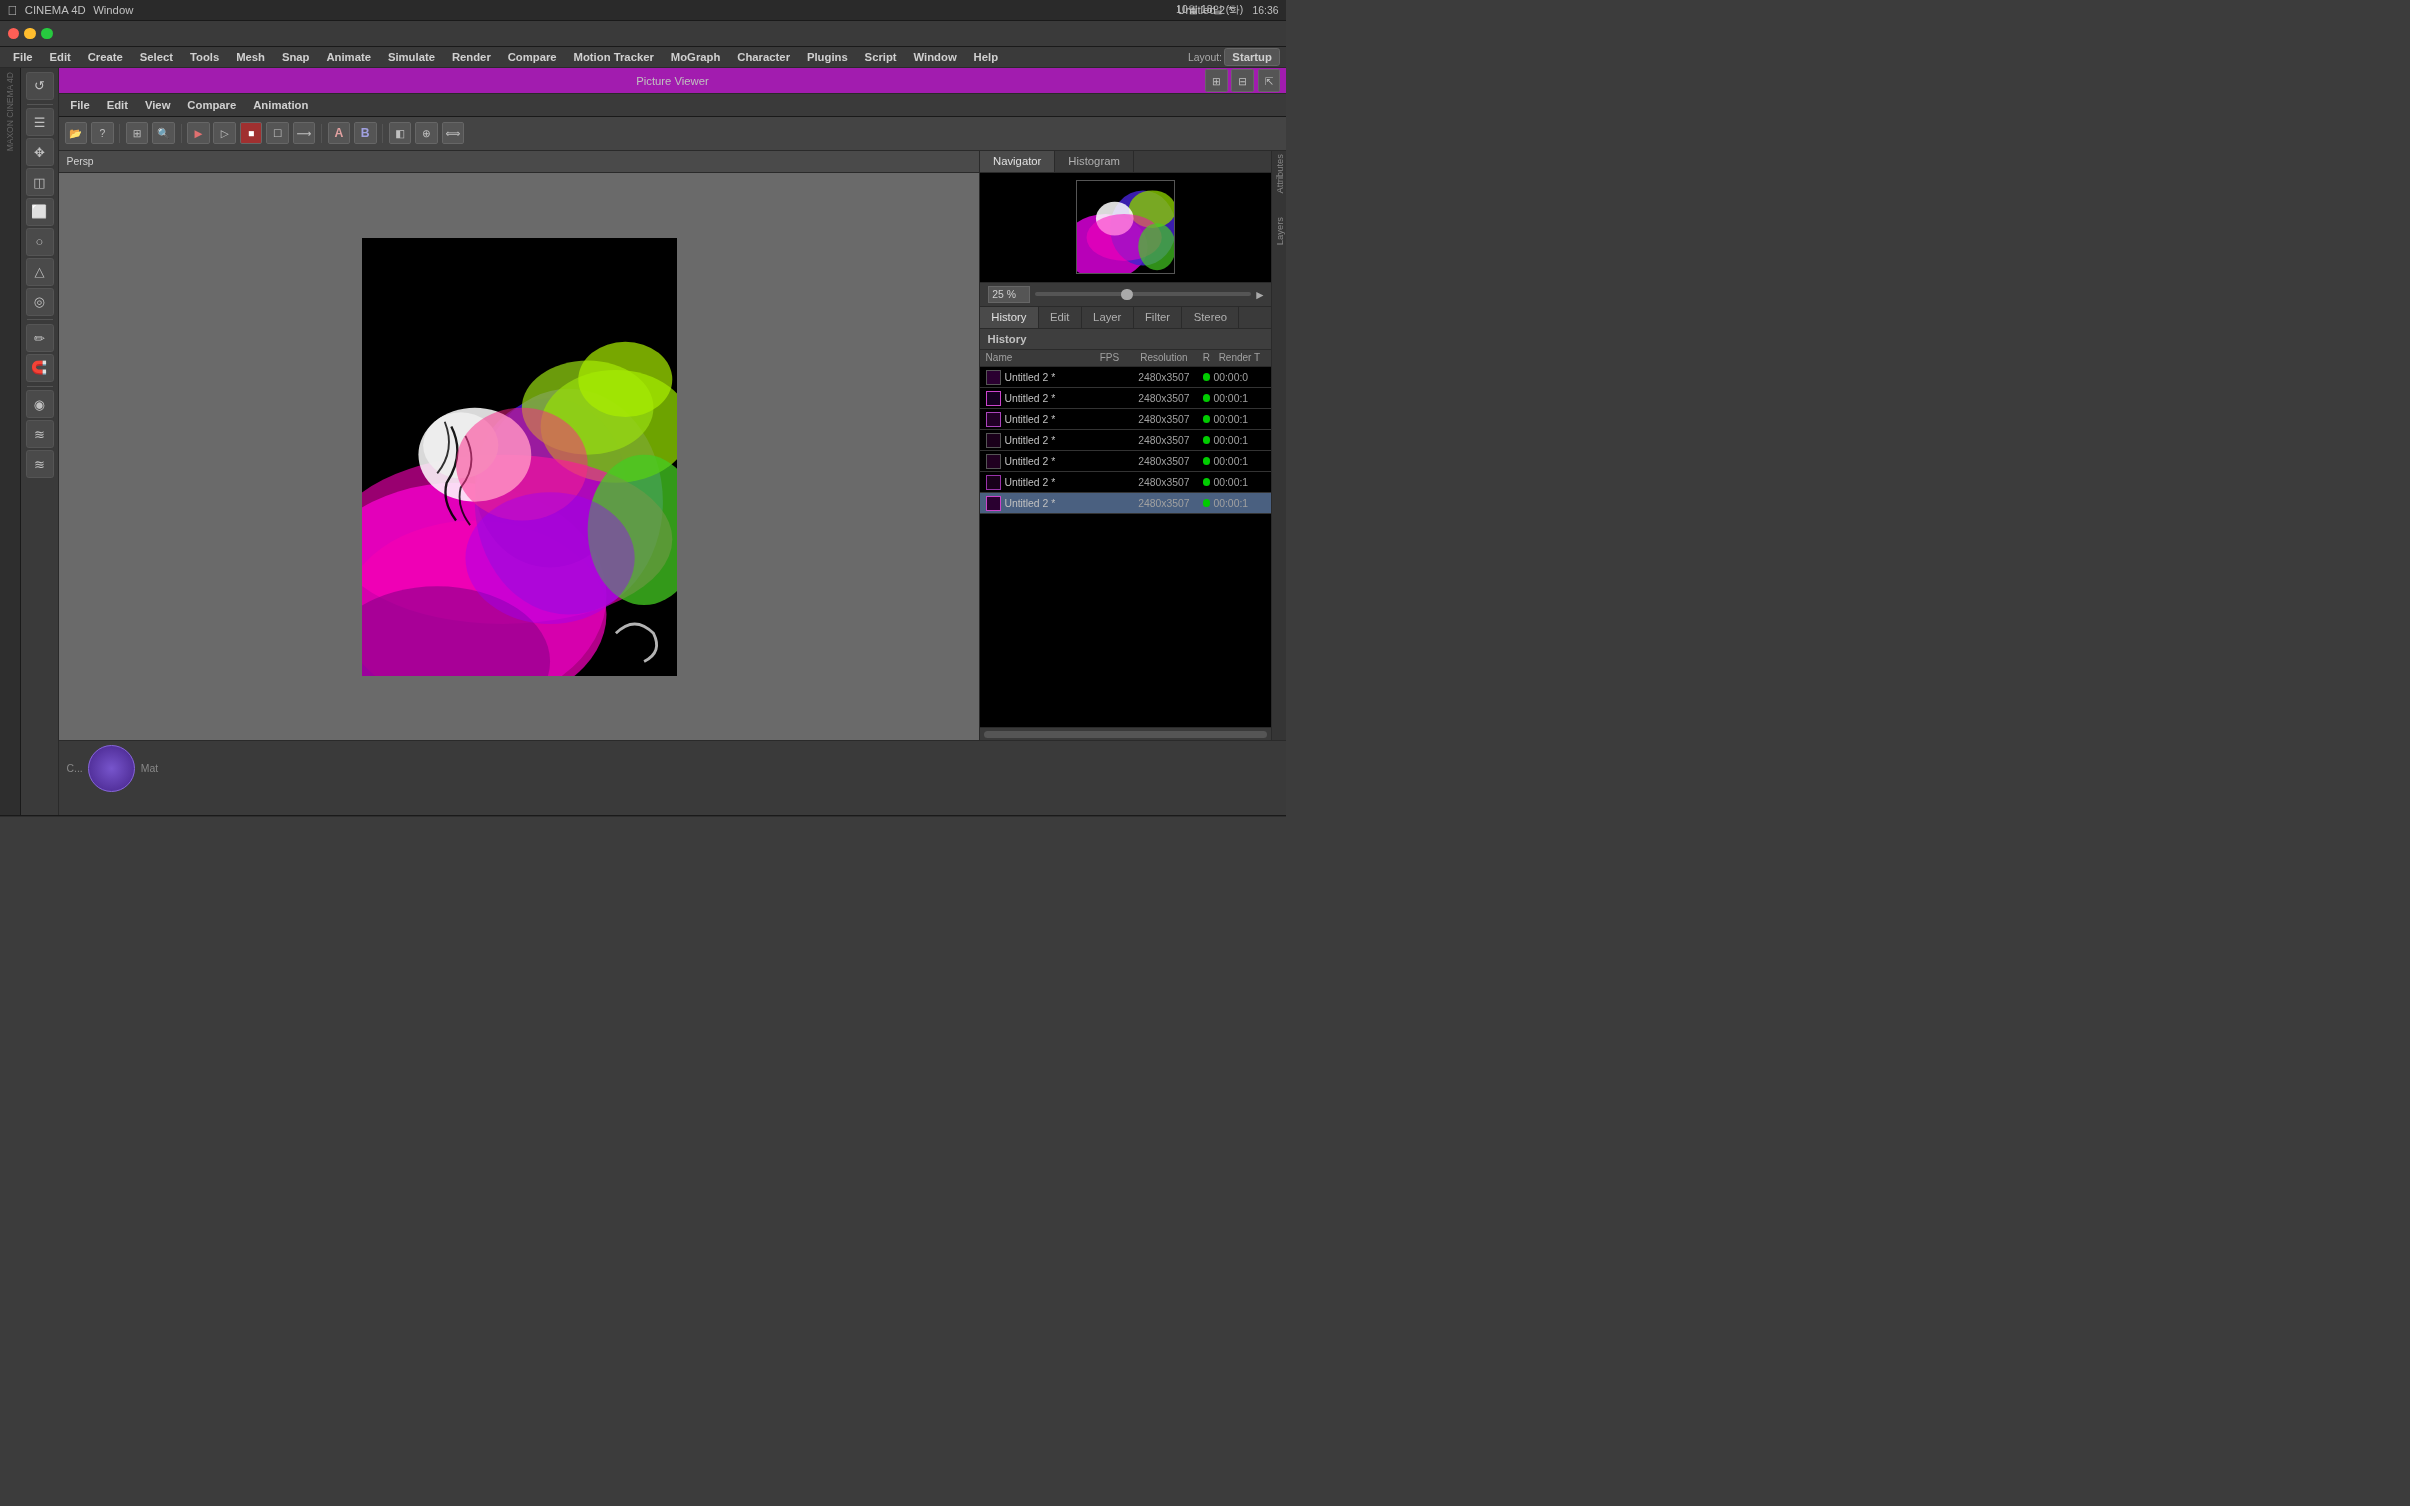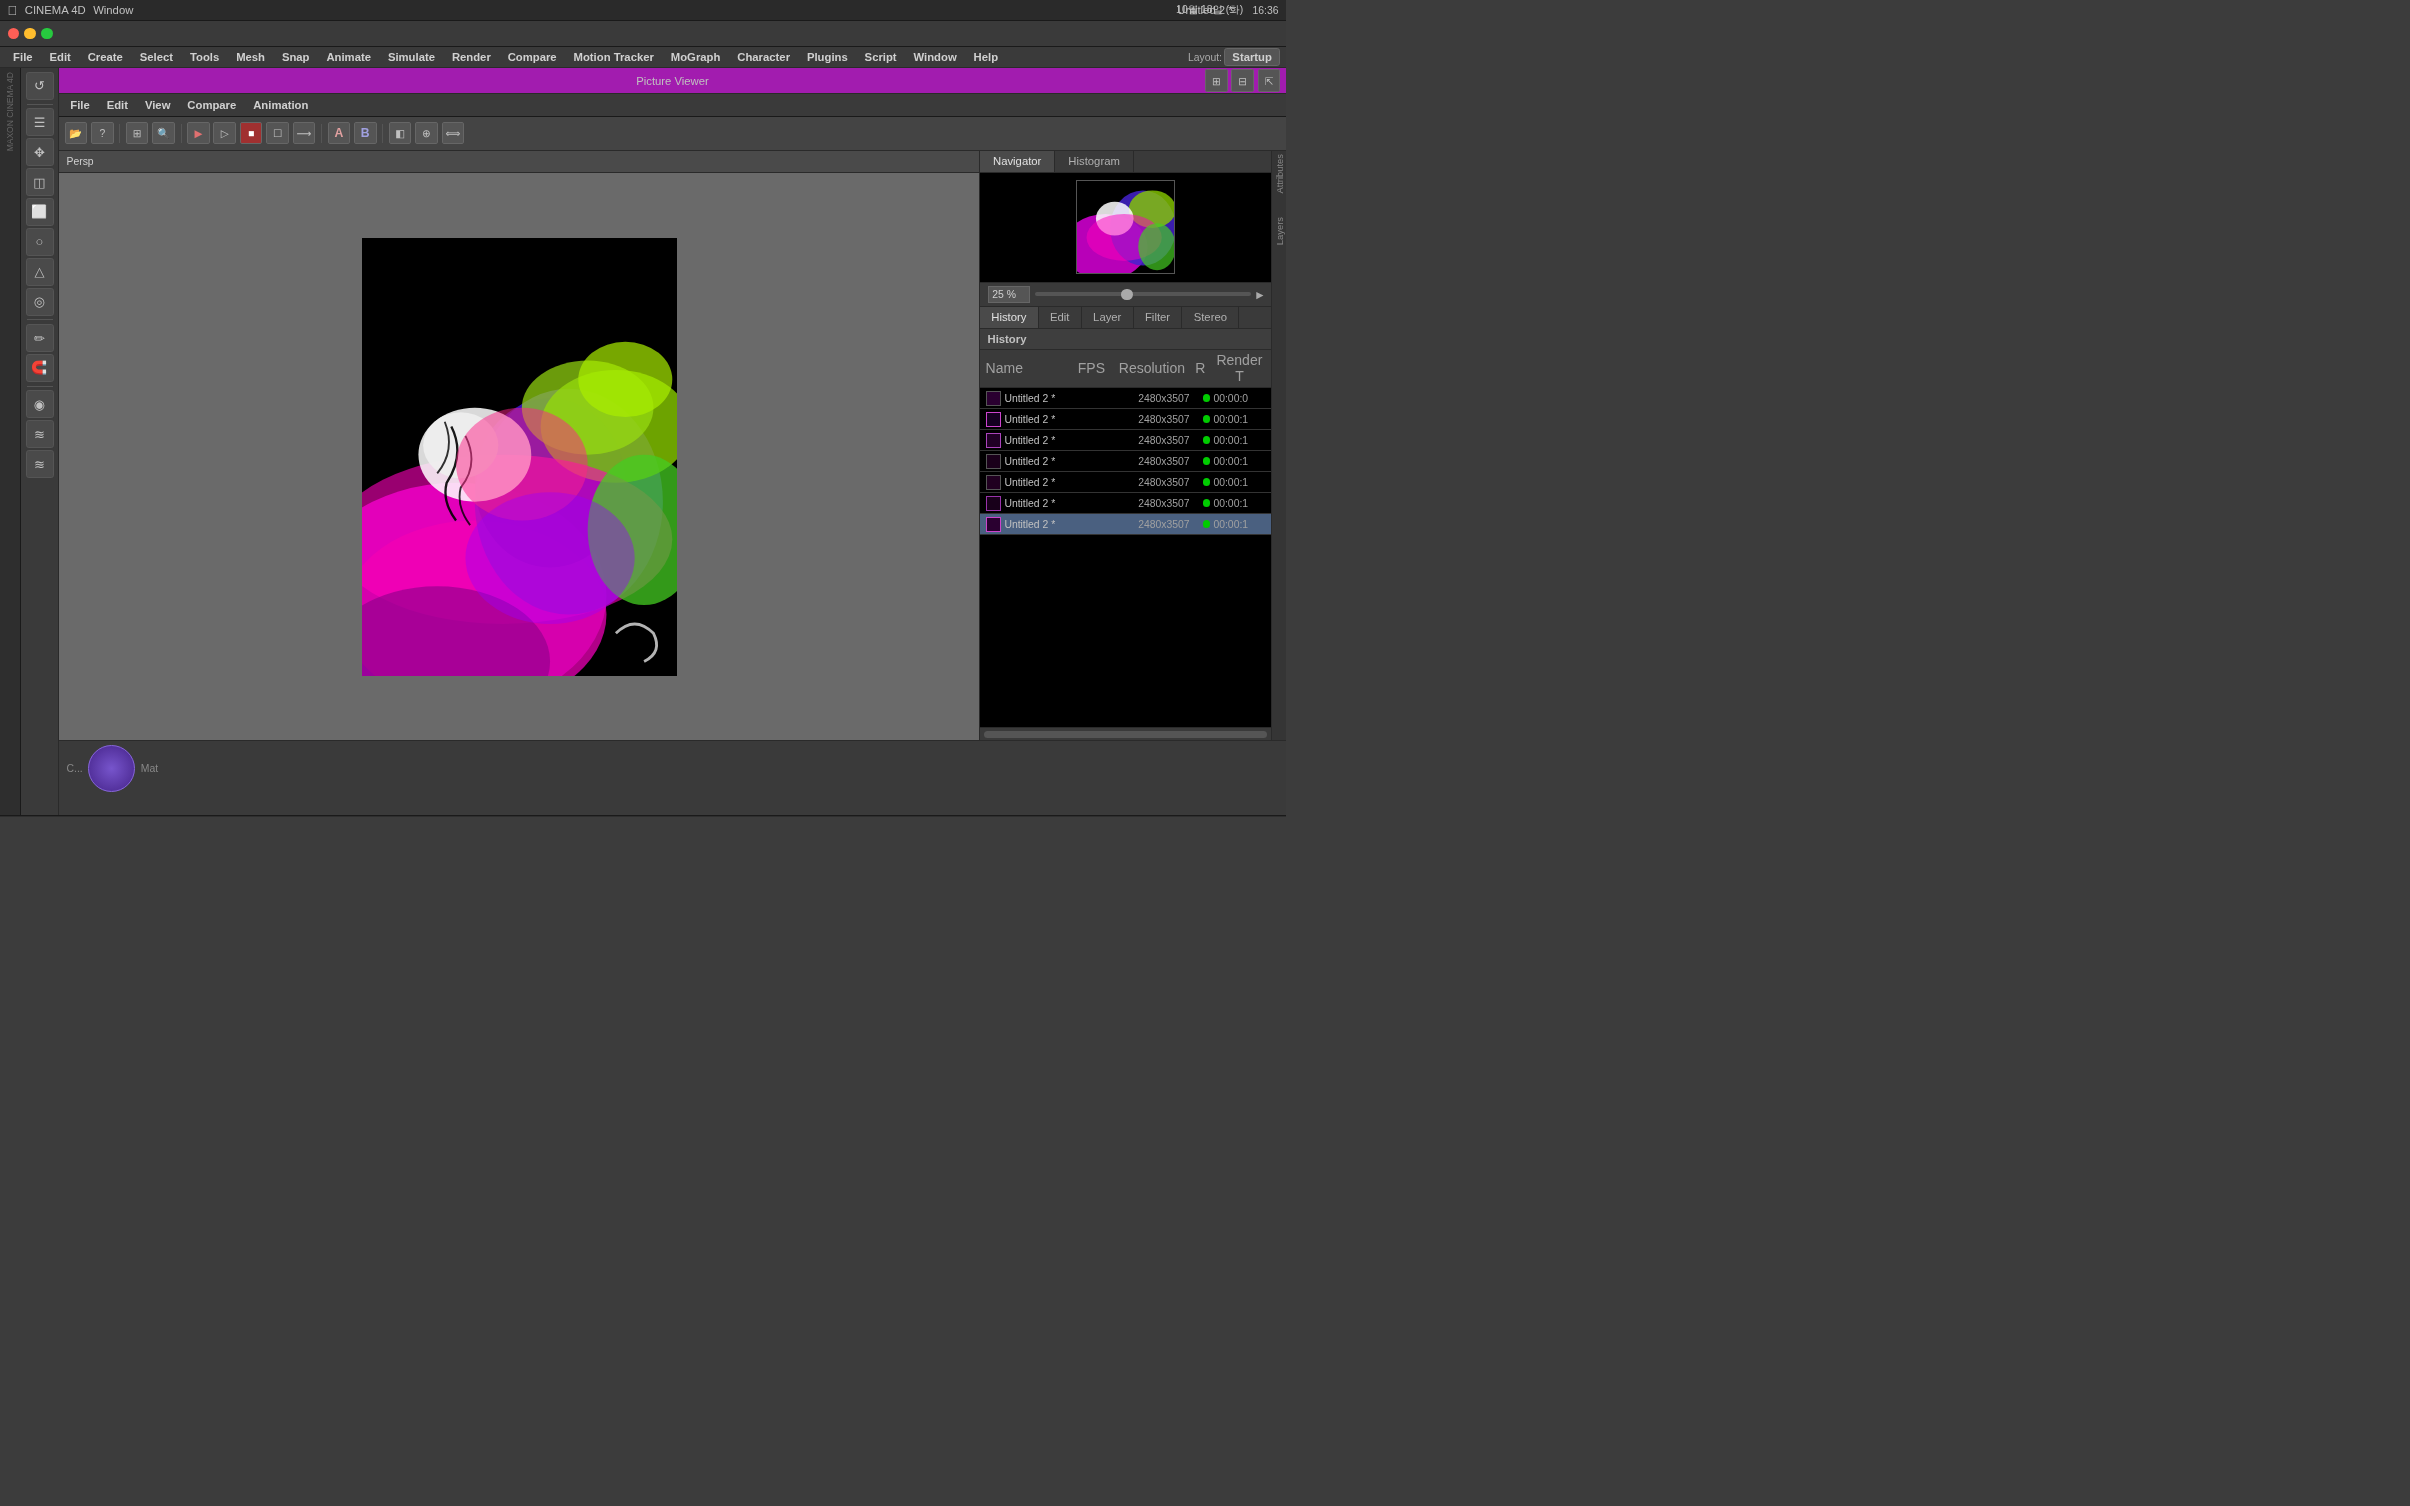--- a/index.html
+++ b/index.html
@@ -287,27 +287,26 @@
     .history-title {
       padding: 3.8px 7.5px;
       font-size: 11.3px;
       color: #c0c0c0;
       background: #3e3e3e;
       border-bottom: 0.9px solid #2a2a2a;
       font-weight: bold;
     }
     .history-header {
       display: flex;
-      align-items: center;
+      align-items: flex-end;
       padding: 2.8px 5.6px;
       background: #3a3a3a;
       border-bottom: 0.9px solid #2a2a2a;
-      font-size: 14px;
+      font-size: 10px;
       color: #a0a0a0;
-      gap: 6px;
     }
     .history-col-name { flex: 1; }
     .history-col-fps { width: 38px; text-align: center; }
     .history-col-res { width: 71px; text-align: center; }
     .history-col-r { width: 14px; text-align: center; }
     .history-col-render { width: 52px; text-align: center; }
 
     .history-rows { overflow-y: auto; flex: 1; }
     .history-row {
       display: flex;

